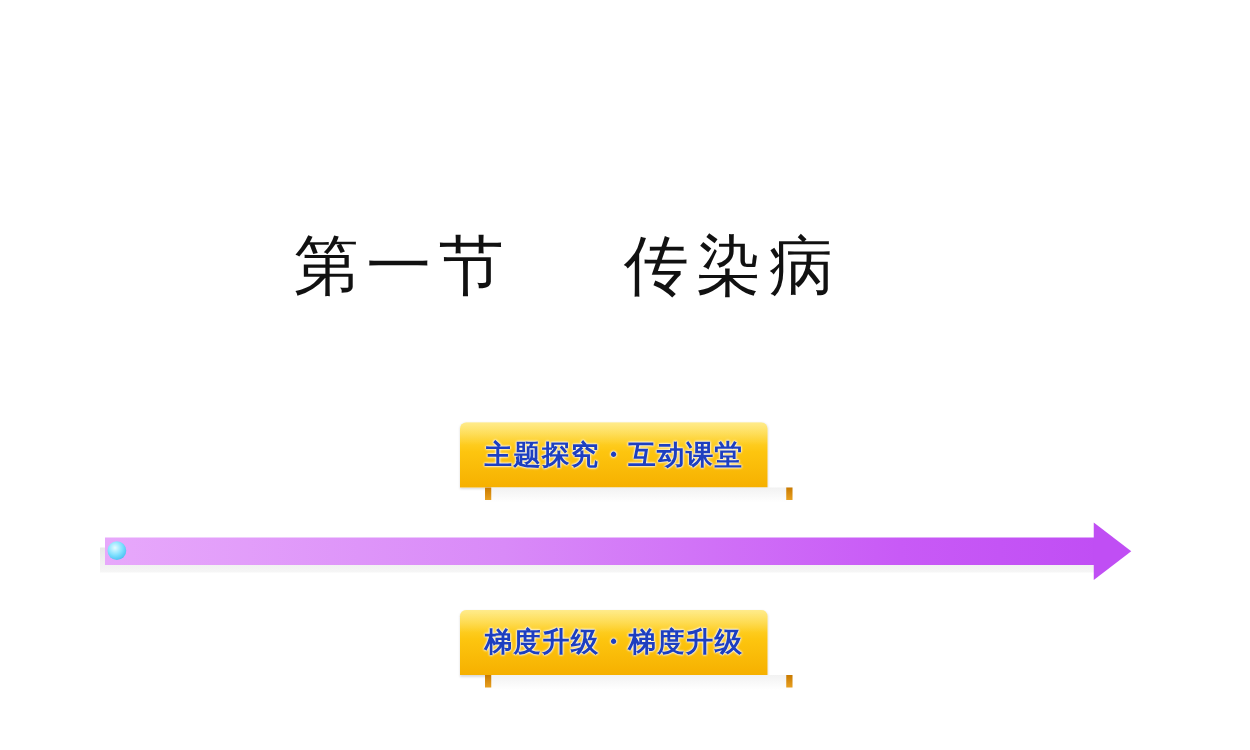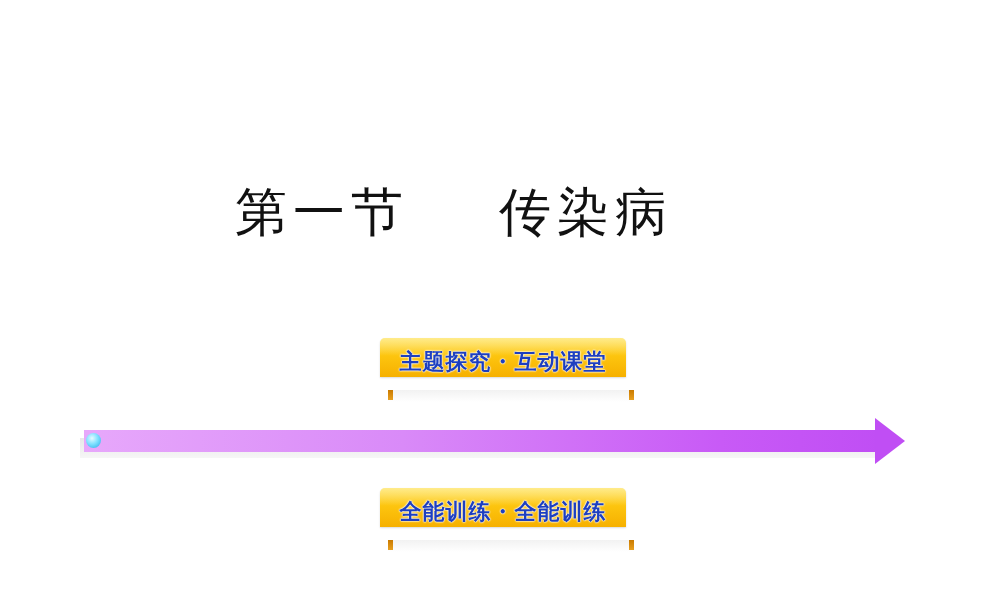--- a/index.html
+++ b/index.html
@@ -6,25 +6,25 @@
     body {
       width: 1000px; height: 600px; background: #ffffff; position: relative; overflow: hidden;
       font-family: "DejaVu Sans", "Liberation Sans", sans-serif;
     }
     .title {
       position: absolute; left: 0; top: 178px; width: 908px; text-align: center;
       font-size: 52px; color: #111111; letter-spacing: 6px; white-space: pre;
       font-weight: 500;
     }
     .banner {
-      position: absolute; left: 380px; width: 246px; height: 39px;
+      position: absolute; left: 368px; width: 246px; height: 52px;
       border-radius: 5px 5px 0 0;
       background: linear-gradient(180deg, #ffe14d 0%, #fdc50f 45%, #f6b000 100%);
       box-shadow: 0 1px 2px rgba(0,0,0,0.15);
-      display: flex; align-items: flex-end; justify-content: center;
+      display: flex; align-items: center; justify-content: center;
       cursor: pointer;
     }
     .banner::before {
       content: ""; position: absolute; left: 0; top: 0; right: 0; height: 18px;
       border-radius: 5px 5px 0 0;
       background: linear-gradient(180deg, rgba(255,255,255,0.35), rgba(255,255,255,0));
     }
     .banner-label {
       position: relative; font-size: 22px; font-weight: bold; color: #1e3fbf;
       letter-spacing: 1px;
@@ -67,17 +67,17 @@
 <div class="banner-shelf" style="top:390px;"></div>
 <div class="fold-left" style="left:388px; top:390px;"></div>
 <div class="fold-right" style="left:629px; top:390px;"></div>
 
 <div class="arrow-shadow"></div>
 <div class="arrow-shaft"></div>
 <div class="arrow-head"></div>
 <div class="bead"></div>
 
 <div class="banner" style="top:488px;">
-  <span class="banner-label">全能训练・全能训练</span>
+  <span class="banner-label">梯度升级・梯度升级</span>
 </div>
 <div class="banner-shelf" style="top:540px;"></div>
 <div class="fold-left" style="left:388px; top:540px;"></div>
 <div class="fold-right" style="left:629px; top:540px;"></div>
 
 </body></html>

